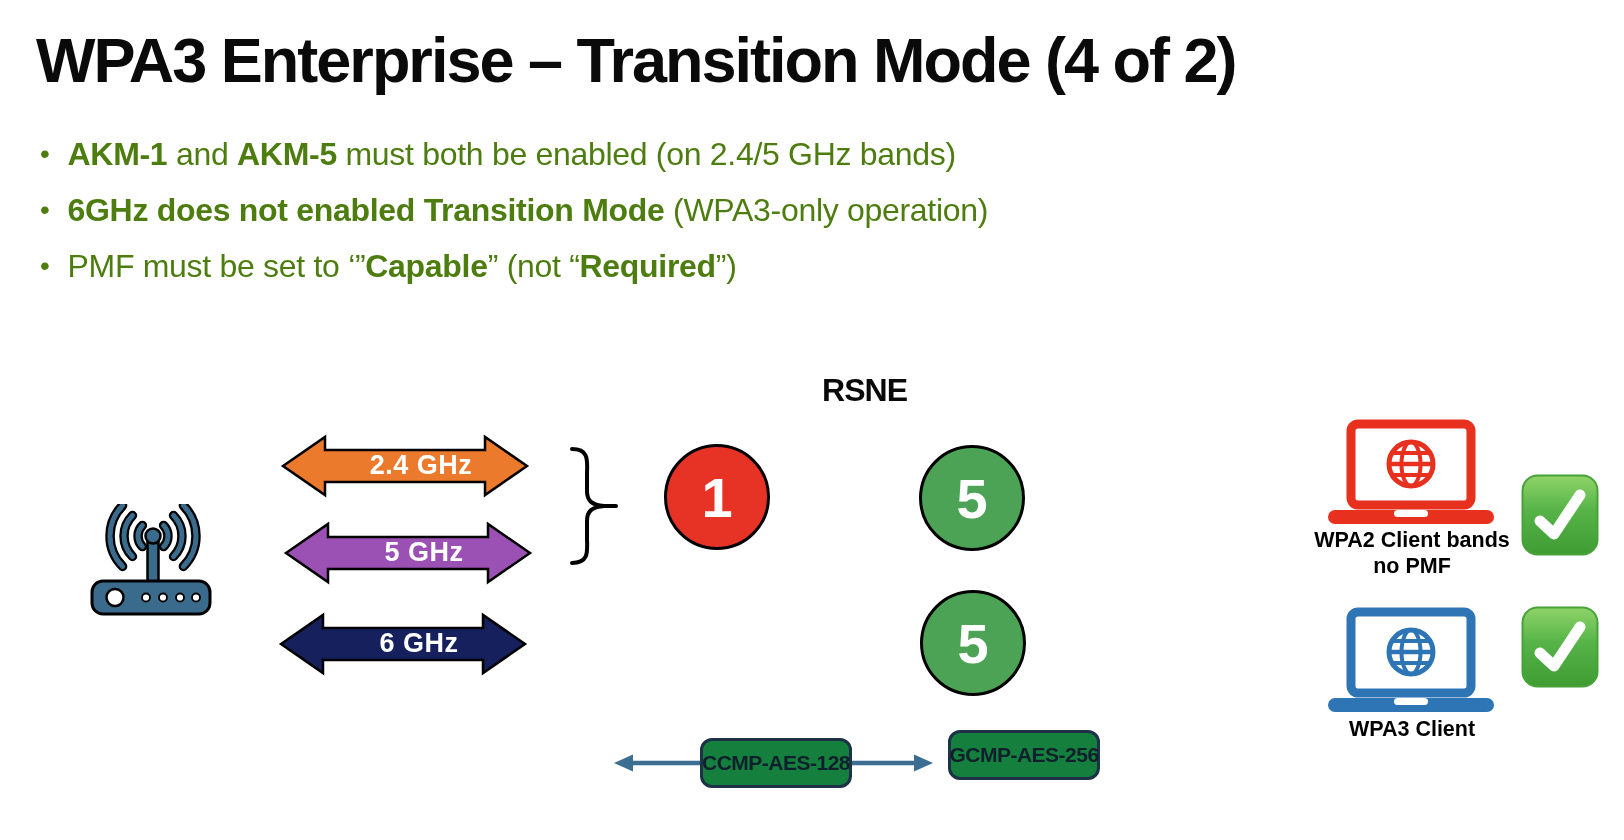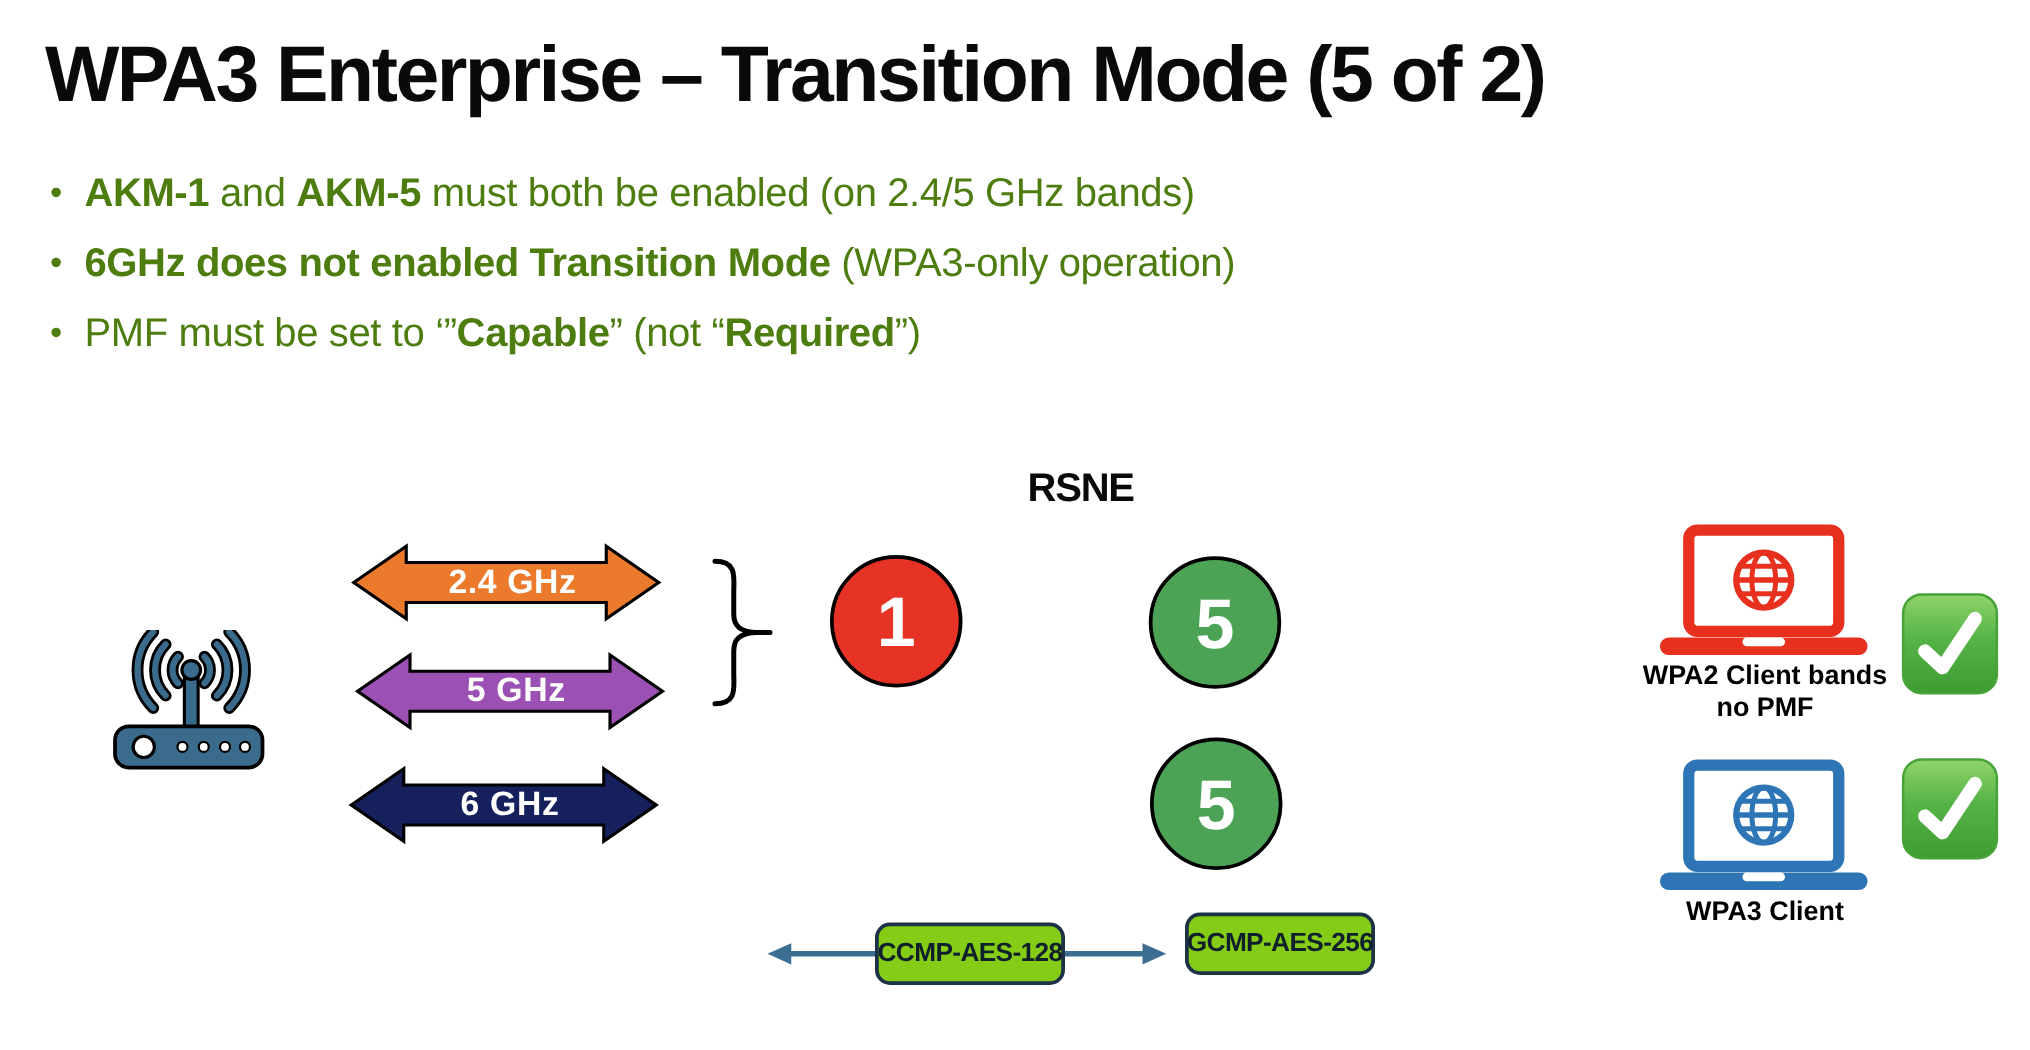--- a/index.html
+++ b/index.html
@@ -12,33 +12,33 @@
   .bullets{position:absolute;left:40px;top:134px;margin:0;padding:0;list-style:none;}
   .bullets li{font-size:32px;line-height:40px;margin-bottom:14px;letter-spacing:-0.3px;color:#4d7c0f;white-space:nowrap;}
   .bullets li::before{content:"\2022";font-size:28px;margin-right:18px;position:relative;top:-2px;}
   .b{font-weight:bold;}
 
   .abs{position:absolute;}
 
   
   .band{position:absolute;width:250px;height:64px;}
   .band svg{position:absolute;left:0;top:0;}
-  .band .lbl{position:absolute;left:5px;top:0;width:100%;height:100%;display:flex;align-items:center;
+  .band .lbl{position:absolute;left:16px;top:0;width:100%;height:100%;display:flex;align-items:center;
              justify-content:center;color:#fff;font-weight:bold;font-size:27px;letter-spacing:.5px;padding-bottom:2px;box-sizing:border-box;}
 
   
   .circle{position:absolute;width:106px;height:106px;border-radius:50%;border:3px solid #000;box-sizing:border-box;
           display:flex;align-items:center;justify-content:center;color:#fff;font-weight:bold;font-size:56px;}
   .circle.red{background:var(--red);}
   .circle.green{background:var(--green);}
 
   .rsne{position:absolute;left:781px;top:372px;width:126px;text-align:right;font-weight:bold;
         font-size:32px;letter-spacing:-1px;color:#0a0a0a;}
 
-  .cipher{position:absolute;width:152px;height:50px;background:#84cc16;border:3.5px solid var(--box_border);
+  .cipher{position:absolute;width:152px;height:50px;background:#15803d;border:3.5px solid var(--box_border);
           border-radius:12px;box-sizing:border-box;display:flex;align-items:center;justify-content:center;
           font-weight:bold;font-size:21px;letter-spacing:-0.5px;color:#101f2c;white-space:nowrap;}
 
   .caption{position:absolute;width:220px;text-align:center;font-weight:bold;font-size:21.5px;line-height:26px;color:#000;}
 
   
   .steel-f{fill:var(--steel);}
   .outline{stroke:#000;}
   .arc-b{stroke:#000;stroke-width:9.5;fill:none;stroke-linecap:round;}
   .arc-s{stroke:var(--steel);stroke-width:5;fill:none;stroke-linecap:round;}
@@ -47,21 +47,21 @@
   .lp .cs{fill:none;}
   .lp0 .cs{stroke:var(--wpa2_client);} .lp0 .cf{fill:var(--wpa2_client);}
   .lp1 .cs{stroke:var(--wpa3_client);} .lp1 .cf{fill:var(--wpa3_client);}
   .cs-screen{fill:#fff;}
 </style>
 </head>
 <body>
 
 <div class="slide">
 
-  <h1 class="title">WPA3 Enterprise – Transition Mode (5 of 2)</h1>
+  <h1 class="title">WPA3 Enterprise – Transition Mode (4 of 2)</h1>
 
   <ul class="bullets">
     <li><span class="b">AKM-1</span><span> and </span><span class="b">AKM-5</span><span> must both be enabled (on 2.4/5 GHz bands)</span></li>
     <li><span class="b">6GHz does not enabled Transition Mode</span><span> (WPA3-only operation)</span></li>
     <li><span>PMF must be set to ‘”</span><span class="b">Capable</span><span>” (not “</span><span class="b">Required</span><span>”)</span></li>
   </ul>
 
   <svg class="abs" style="left:90px;top:504px;" width="122" height="112" viewBox="0 0 122 112">
     <path class="arc-b" d="M32.6,1.6 A43,43 0 0 0 32.6,62.4"></path>
       <path class="arc-s" d="M32.6,1.6 A43,43 0 0 0 32.6,62.4"></path>

